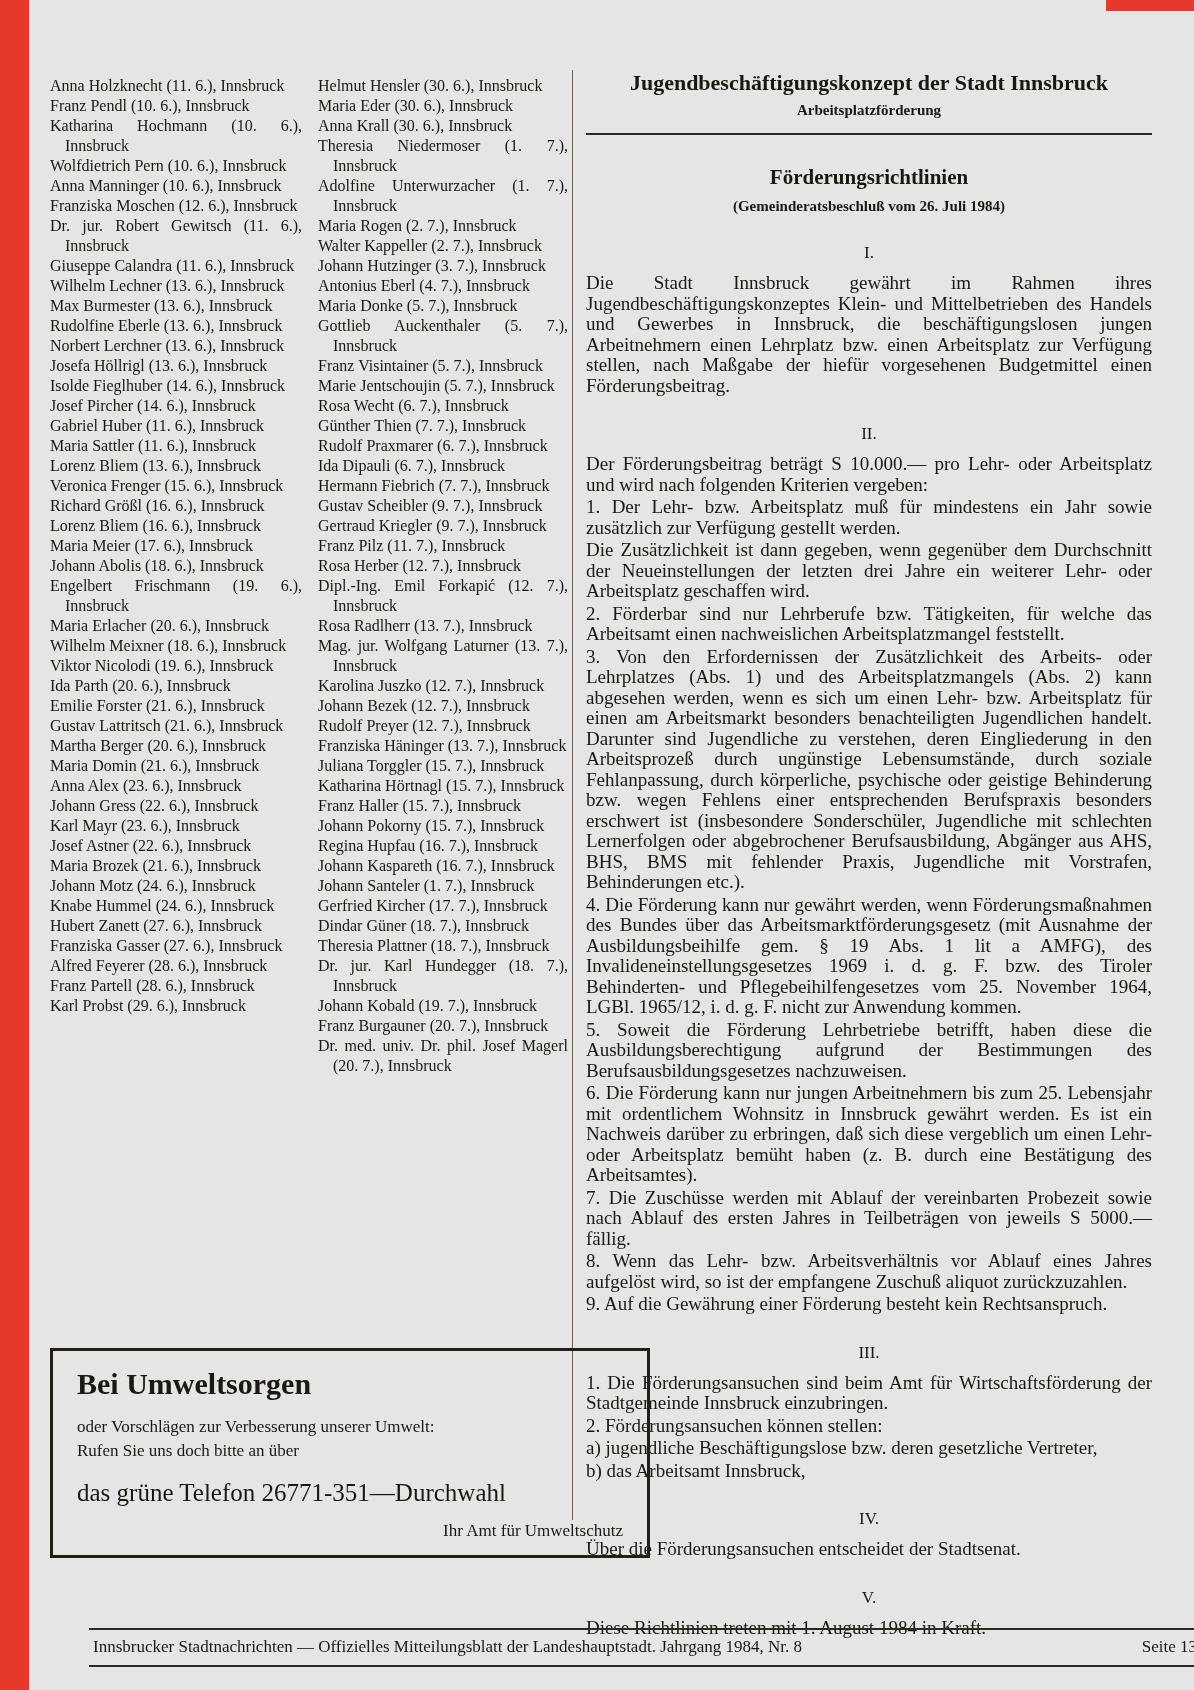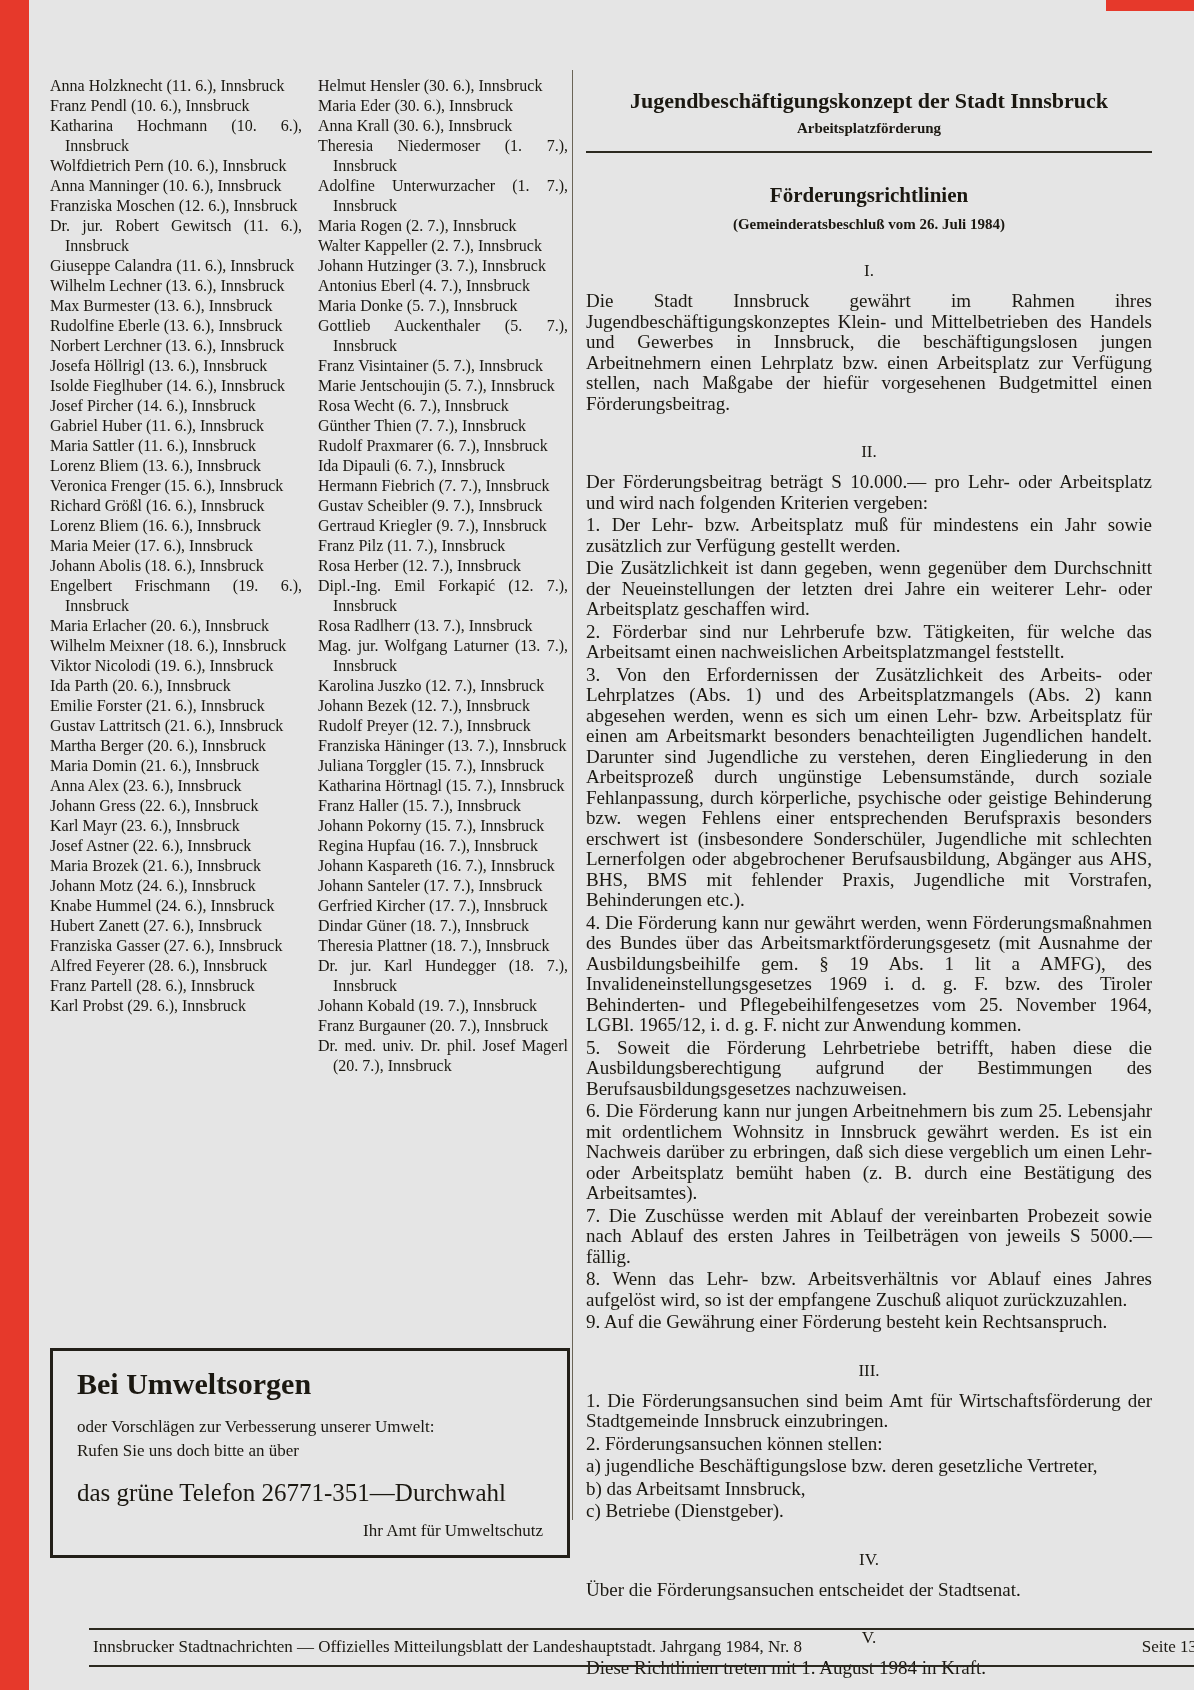--- a/index.html
+++ b/index.html
@@ -5,31 +5,31 @@
   html,body{margin:0;padding:0;}
   body{font-family:"Liberation Serif","DejaVu Serif",serif;}
   .page{position:relative;width:1194px;height:1690px;background:#e5e5e5;color:#1b1811;overflow:hidden;}
   .red-bar{position:absolute;left:0;top:0;width:29px;height:1690px;background:#e6392b;}
   .red-strip{position:absolute;right:0;top:0;width:88px;height:11px;background:#e6392b;}
   .col{position:absolute;top:76px;}
   .col1{left:50px;width:252px;}
   .col2{left:318px;width:250px;}
   .entry{margin:0;padding-left:15px;text-indent:-15px;font-size:16px;line-height:20px;text-align:justify;}
   .vrule{position:absolute;left:572px;top:70px;width:1px;height:1450px;background:#6b6557;}
-  .article{position:absolute;left:586px;top:88px;width:566px;}
+  .article{position:absolute;left:586px;top:70px;width:566px;}
   .a-title{margin:0;font-size:22px;font-weight:bold;text-align:center;line-height:26px;}
   .a-subtitle{margin:6px 0 0;font-size:15px;font-weight:bold;text-align:center;}
   .a-rule{border-top:2px solid #2c2920;margin-top:14px;}
   .a-heading{margin:30px 0 0;font-size:21px;font-weight:bold;text-align:center;}
   .a-subheading{margin:8px 0 0;font-size:15px;font-weight:bold;text-align:center;}
   .sec{margin-top:28px;}
   .sec-label{font-size:17px;text-align:center;margin:0 0 10px;}
   .para{margin:0;font-size:19px;line-height:20.5px;text-align:justify;}
   .sec-paras p + p{margin-top:2px;}
-  .ad{position:absolute;left:50px;top:1348px;width:520px;box-sizing:border-box;border:3px solid #221f18;padding:16px 24px 14px;}
+  .ad{position:absolute;left:50px;top:1348px;width:600px;box-sizing:border-box;border:3px solid #221f18;padding:16px 24px 14px;}
   .ad-title{font-size:30px;font-weight:bold;margin:0 0 14px;}
   .ad-body{margin:0;font-size:17px;line-height:24px;}
   .ad-phone{font-size:25px;font-weight:normal;margin:16px 0 14px;}
   .ad-sign{margin:6px 0 0;font-size:17px;text-align:right;}
   .footer{position:absolute;left:48px;top:1628px;width:1104px;border-top:2px solid #2c2920;border-bottom:2px solid #2c2920;padding:7px 4px 8px;display:flex;justify-content:space-between;font-size:17px;margin-left:41px;}
 </style>
 </head>
 <body>
 
 <div class="page">
@@ -113,21 +113,21 @@
       <p class="entry">Karolina Juszko (12. 7.), Innsbruck</p>
       <p class="entry">Johann Bezek (12. 7.), Innsbruck</p>
       <p class="entry">Rudolf Preyer (12. 7.), Innsbruck</p>
       <p class="entry">Franziska Häninger (13. 7.), Innsbruck</p>
       <p class="entry">Juliana Torggler (15. 7.), Innsbruck</p>
       <p class="entry">Katharina Hörtnagl (15. 7.), Innsbruck</p>
       <p class="entry">Franz Haller (15. 7.), Innsbruck</p>
       <p class="entry">Johann Pokorny (15. 7.), Innsbruck</p>
       <p class="entry">Regina Hupfau (16. 7.), Innsbruck</p>
       <p class="entry">Johann Kaspareth (16. 7.), Innsbruck</p>
-      <p class="entry">Johann Santeler (17. 7.), Innsbruck</p>
+      <p class="entry">Johann Santeler (1. 7.), Innsbruck</p>
       <p class="entry">Gerfried Kircher (17. 7.), Innsbruck</p>
       <p class="entry">Dindar Güner (18. 7.), Innsbruck</p>
       <p class="entry">Theresia Plattner (18. 7.), Innsbruck</p>
       <p class="entry">Dr. jur. Karl Hundegger (18. 7.), Innsbruck</p>
       <p class="entry">Johann Kobald (19. 7.), Innsbruck</p>
       <p class="entry">Franz Burgauner (20. 7.), Innsbruck</p>
       <p class="entry">Dr. med. univ. Dr. phil. Josef Magerl (20. 7.), Innsbruck</p>
     </div>
 
   <div class="vrule"></div>
@@ -163,21 +163,20 @@
         </div>
     </section>
 
     <section class="sec">
       <div class="sec-label">III.</div>
       <div class="sec-paras">
           <p class="para">1. Die Förderungsansuchen sind beim Amt für Wirtschaftsförderung der Stadtgemeinde Innsbruck einzubringen.</p>
           <p class="para">2. Förderungsansuchen können stellen:</p>
           <p class="para">a) jugendliche Beschäftigungslose bzw. deren gesetzliche Vertreter,</p>
           <p class="para">b) das Arbeitsamt Innsbruck,</p>
-          <p class="para">c) Betriebe (Dienstgeber).</p>
         </div>
     </section>
 
     <section class="sec">
       <div class="sec-label">IV.</div>
       <div class="sec-paras">
           <p class="para">Über die Förderungsansuchen entscheidet der Stadtsenat.</p>
         </div>
     </section>
 

